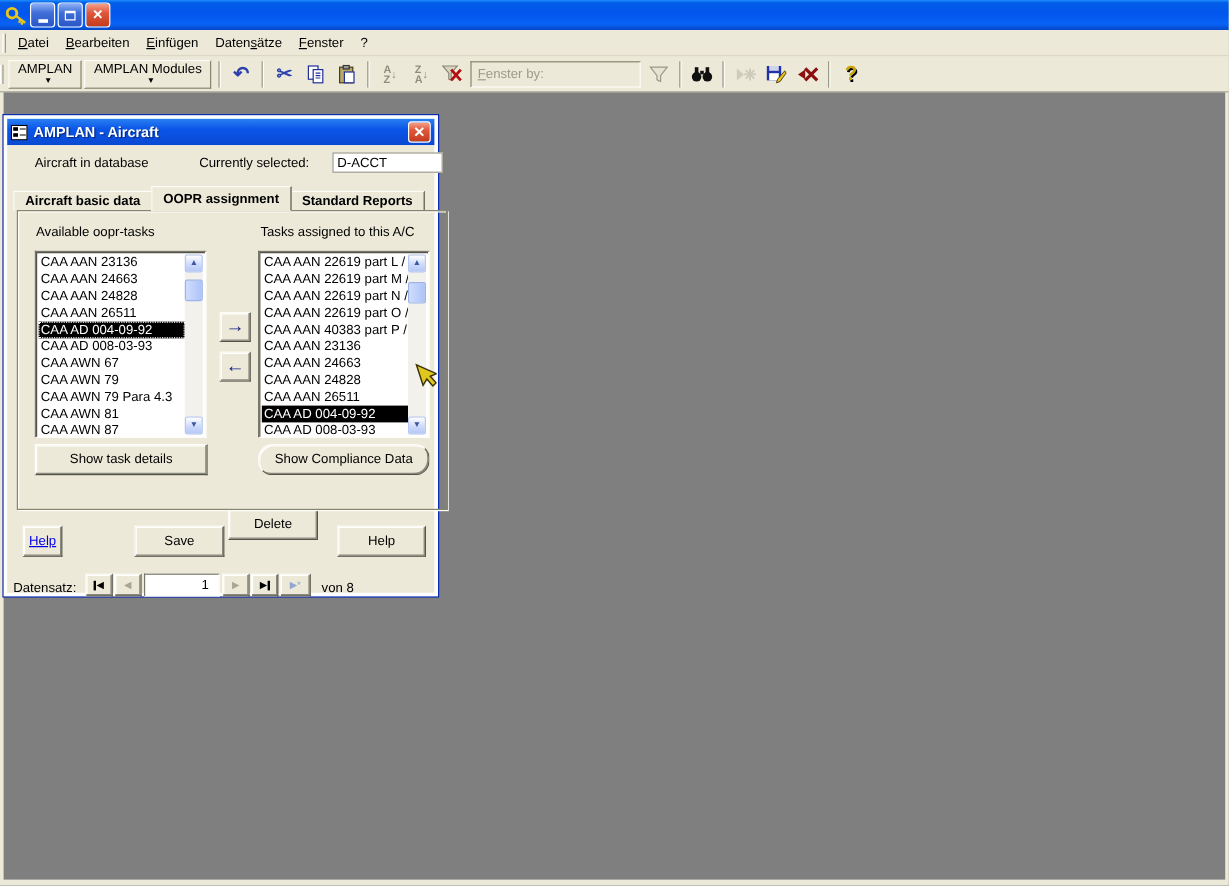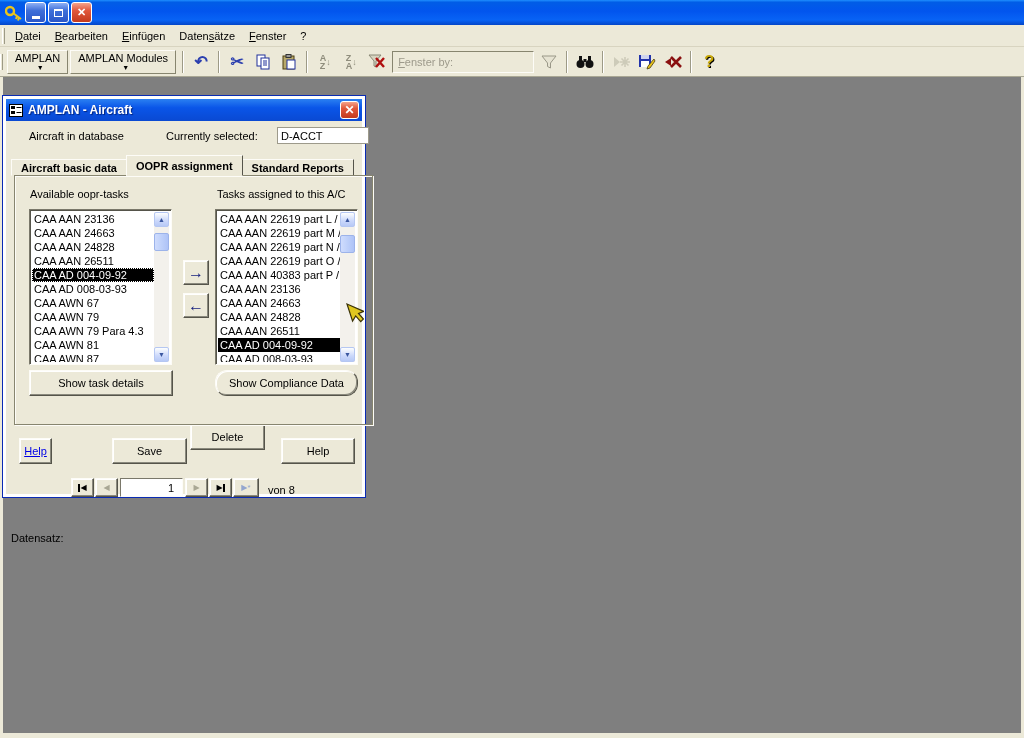--- a/index.html
+++ b/index.html
@@ -327,21 +327,21 @@
         <div class="btn" style="left:14px; top:194px; width:144px; height:26px;">Show task details</div>
         <div class="btn" style="left:200px; top:194px; width:143px; height:26px;border-radius:12px;">Show Compliance Data</div>
       </div>
 
       <div class="btn helpstyle" style="left:13px; top:317px; width:33px; height:26px;">Help</div>
       <div class="btn" style="left:106px; top:317px; width:75px; height:26px;">Save</div>
       <div class="btn" style="left:184px; top:303px; width:75px; height:26px;">Delete</div>
       <div class="btn" style="left:275px; top:317px; width:74px; height:26px;">Help</div>
 
       <div class="recnav">
-        <span class="lbl" style="left:5px; top:8px;margin-top:48px;">Datensatz:</span>
+        <span class="lbl" style="left:5px; top:8px;">Datensatz:</span>
         <div class="navbtn" style="left:65px;">
             <span class="bar"></span>
             <span>◀</span>
           </div>
         <div class="navbtn disabled" style="left:89px;">
             <span>◀</span>
           </div>
         <div class="navbox" style="left:114px;">1</div>
         <div class="navbtn disabled" style="left:179px;">
             <span>▶</span>

